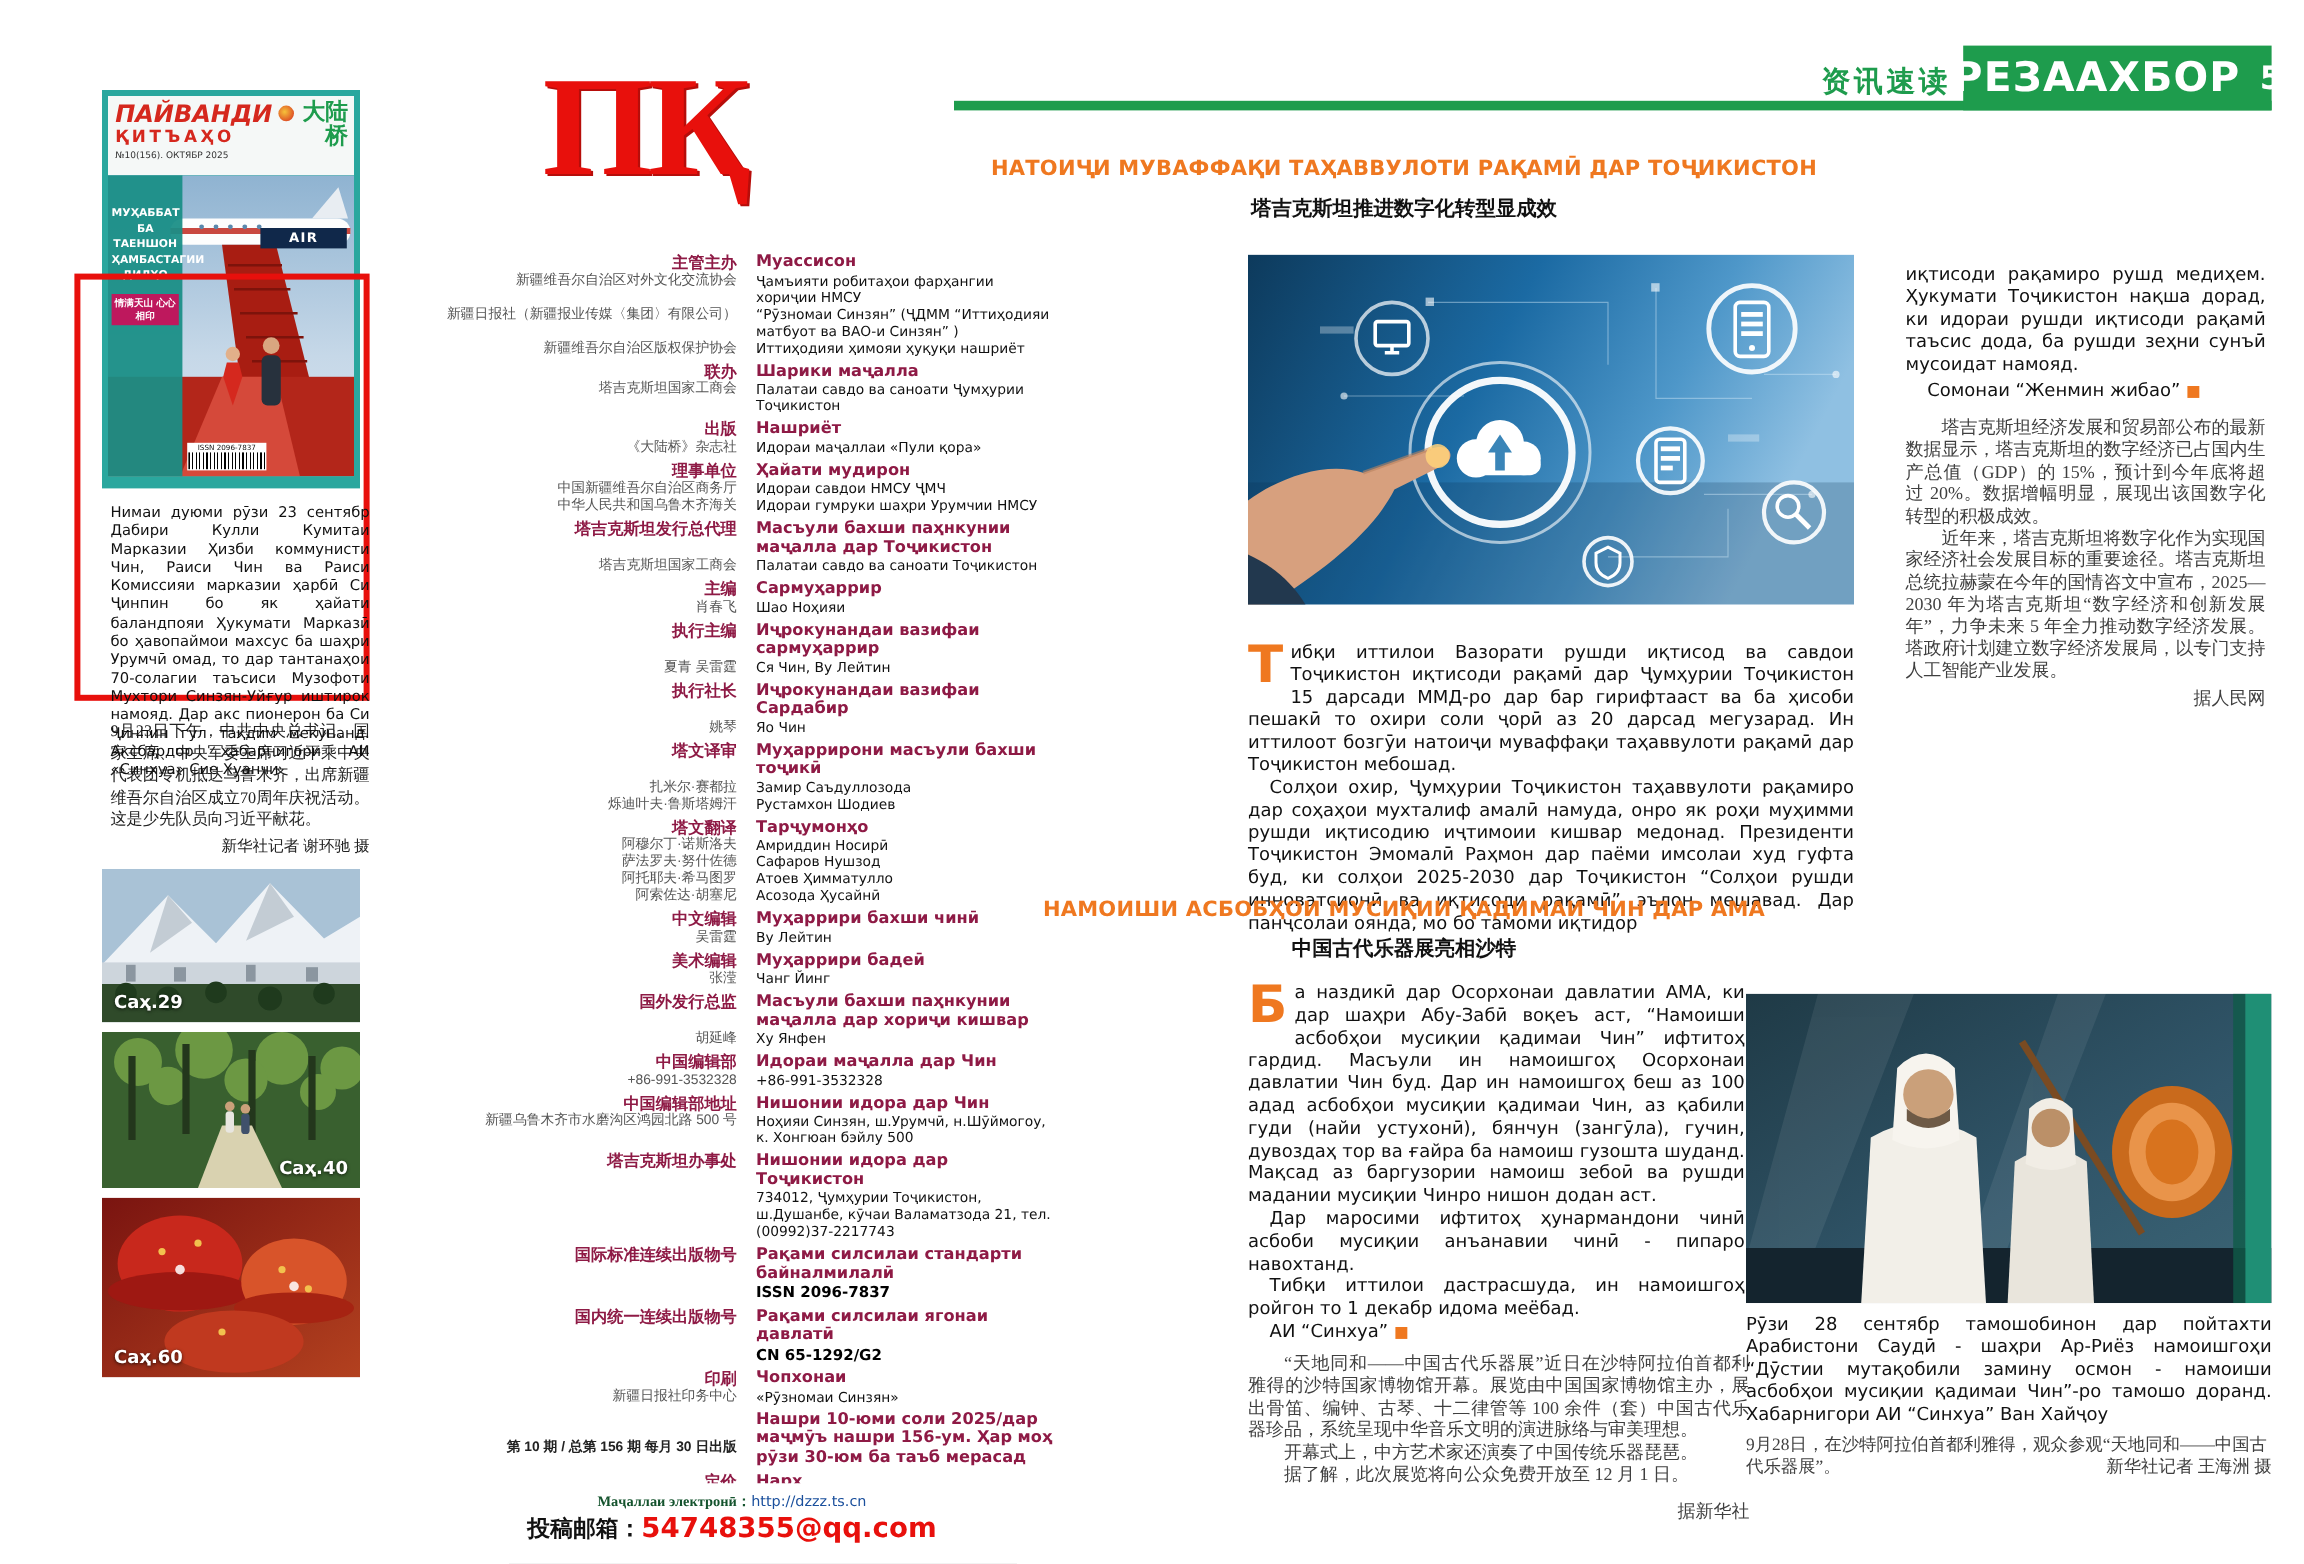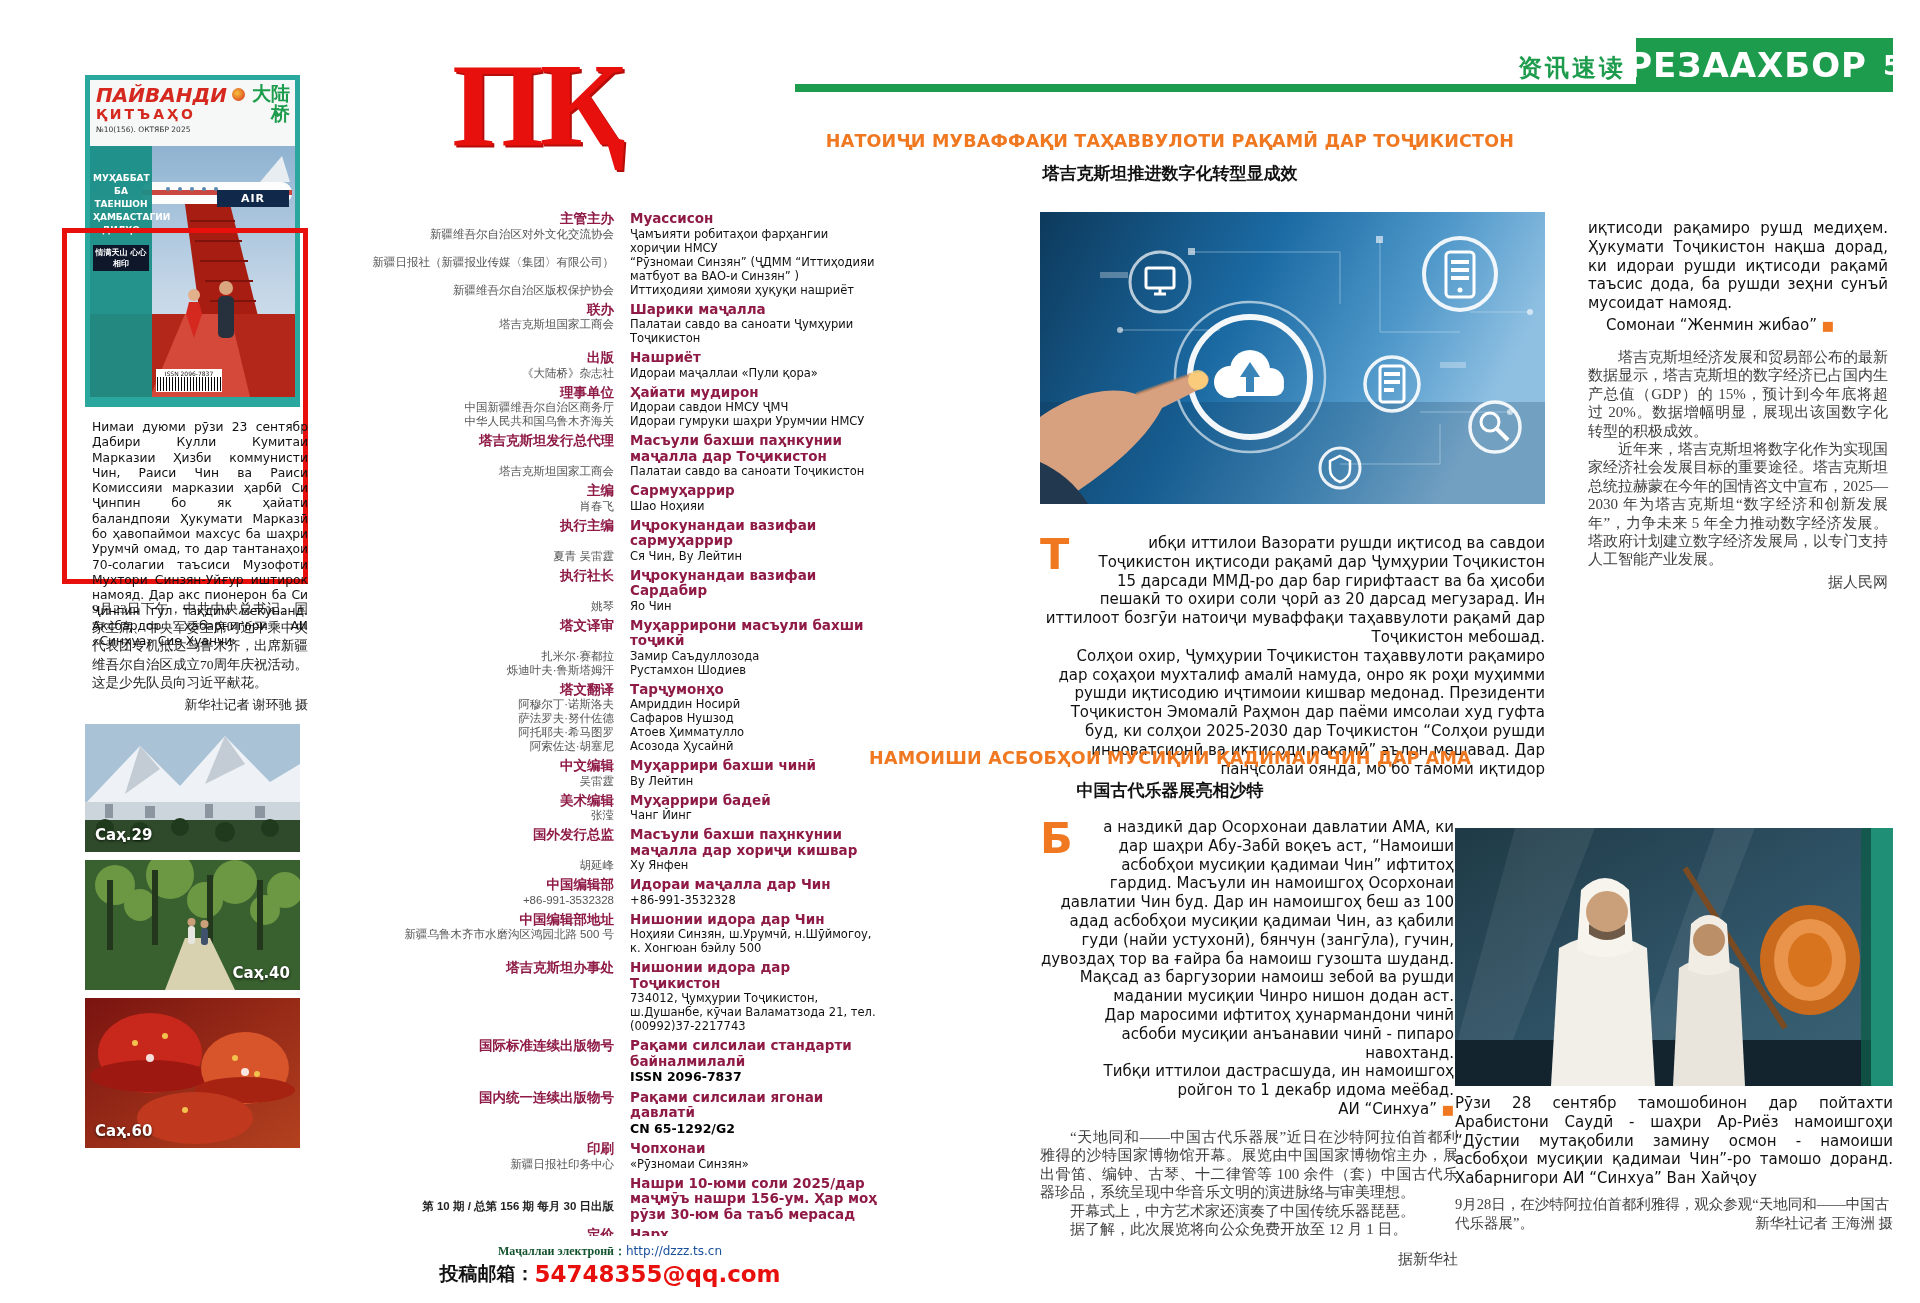--- a/index.html
+++ b/index.html
@@ -14,21 +14,21 @@
   .cv-t2{color:#d5281e;font-weight:800;font-size:14px;letter-spacing:3px;line-height:16px;}
   .cv-issue{font-size:7.5px;color:#333;margin-top:3px;}
   .cv-cn{position:absolute;right:5px;top:4px;width:44px;text-align:right;color:#1e9c4d;font-weight:bold;
          font-size:19px;line-height:20px;font-family:"Liberation Serif",serif;}
   .cv-logo{position:absolute;right:50px;top:8px;width:13px;height:13px;border-radius:50%;
            background:radial-gradient(circle at 40% 40%,#f6c23a,#d5281e);}
   .cover-photo{position:relative;height:251px;overflow:hidden;}
   .cv-strip{position:absolute;left:0;top:0;width:62px;height:100%;background:rgba(26,142,134,.94);
             color:#fff;font-weight:bold;font-size:9px;line-height:13px;text-align:center;
             padding:26px 3px 0 3px;box-sizing:border-box;z-index:2;}
-  .cv-strip-cn{display:block;background:#0f172a;color:#fff;font-size:8px;line-height:11px;margin-top:8px;padding:2px 1px;}
+  .cv-strip-cn{display:block;background:#be185d;color:#fff;font-size:8px;line-height:11px;margin-top:8px;padding:2px 1px;}
   .cv-air{position:absolute;right:6px;top:44px;background:#10284a;color:#fff;font-weight:800;
           font-size:11px;letter-spacing:1px;padding:2px 24px;z-index:3;}
   .cv-barcode{position:absolute;left:66px;bottom:5px;width:64px;background:#fff;z-index:3;
               font-size:6px;text-align:center;padding:1px;}
   .cv-bars{height:14px;background:repeating-linear-gradient(90deg,#000 0 1px,transparent 1px 3px);}
   .red-frame{left:62px;top:228px;width:246px;height:356px;border:5px solid #e8100c;z-index:5;box-sizing:border-box;}
   .cap-tj{left:92px;top:420px;width:216px;font-size:12.3px;line-height:15.3px;text-align:justify;color:#111;z-index:6;}
   .cap-cn{left:92px;top:600px;width:216px;font-size:13.5px;line-height:18.6px;color:#222;text-align:justify;
           font-family:"Liberation Serif","DejaVu Serif",serif;}
   .cap-credit{left:92px;top:696px;width:216px;text-align:right;font-size:13px;color:#222;
@@ -74,21 +74,21 @@
   .a1-image{left:1040px;top:212px;width:505px;height:292px;overflow:hidden;}
   .a1-right{left:1588px;top:219px;width:300px;}
   .tjp{font-size:15px;line-height:18.8px;text-align:justify;color:#111;margin:0;}
   .src{font-size:15px;margin:3px 0 0 0;text-indent:1.2em;color:#111;}
   .endmark{color:#ef7820;font-size:13px;}
   .cnp{font-family:"Liberation Serif","DejaVu Serif",serif;font-size:15px;line-height:18.4px;color:#3f3f3f;
        text-align:justify;text-indent:2em;margin:0;}
   .cn-credit{font-family:"Liberation Serif","DejaVu Serif",serif;font-size:15px;color:#3f3f3f;
        text-align:right;margin:4px 0 0 0;}
   .a1-body{left:1040px;top:534px;width:505px;}
-  .a1-body p,.a2-body p{margin:0;text-align:right;}
+  .a1-body p,.a2-body p{margin:0;}
   .indent{text-indent:1.2em;}
   .dropcap{float:left;color:#ef7820;font-weight:bold;font-size:43px;line-height:36px;padding:2px 6px 0 0;}
   .a2-body{left:1040px;top:818px;width:414px;}
   .a2-cn{left:1040px;top:1128px;width:418px;}
   .a2-photo{left:1455px;top:828px;width:438px;height:258px;overflow:hidden;}
   .a2-caption{left:1455px;top:1094px;width:438px;}
   .cap2-tj{font-size:15px;line-height:18.8px;text-align:justify;color:#111;margin:0;}
   .cap2-cn{font-family:"Liberation Serif","DejaVu Serif",serif;font-size:14.5px;line-height:19px;
            color:#3f3f3f;margin:7px 0 0 0;}
   .cap2-credit{float:right;}

